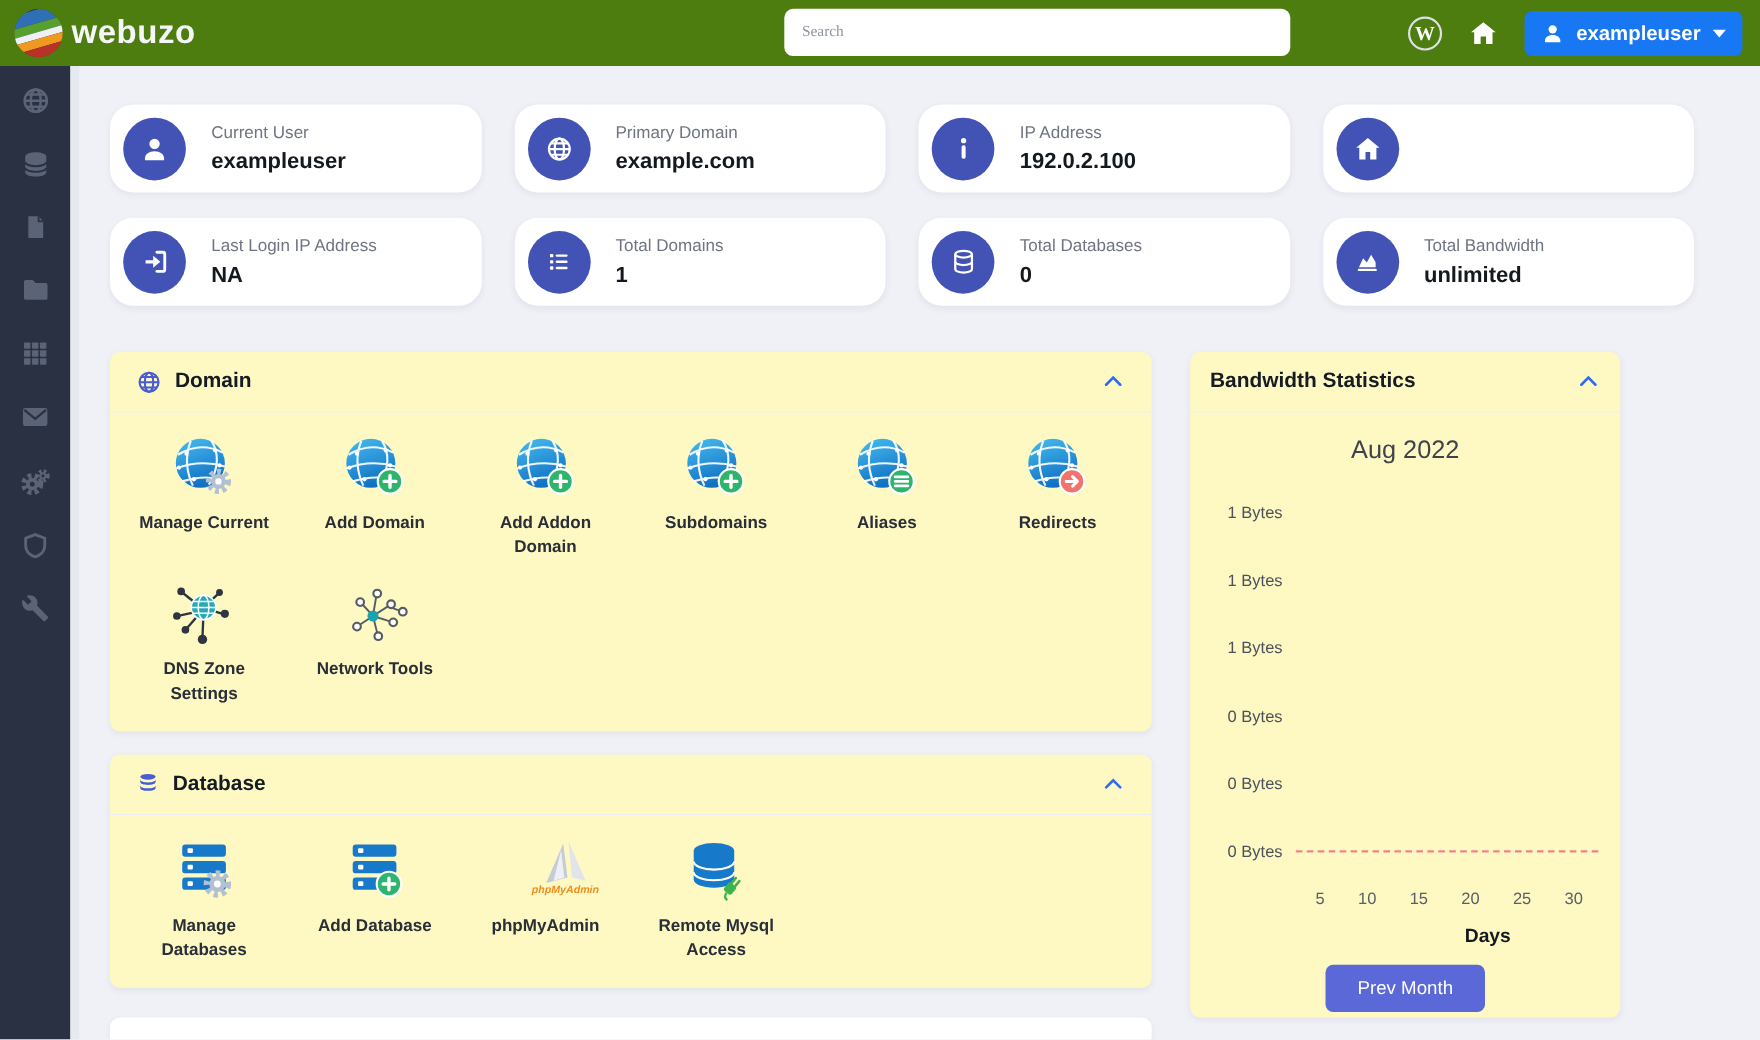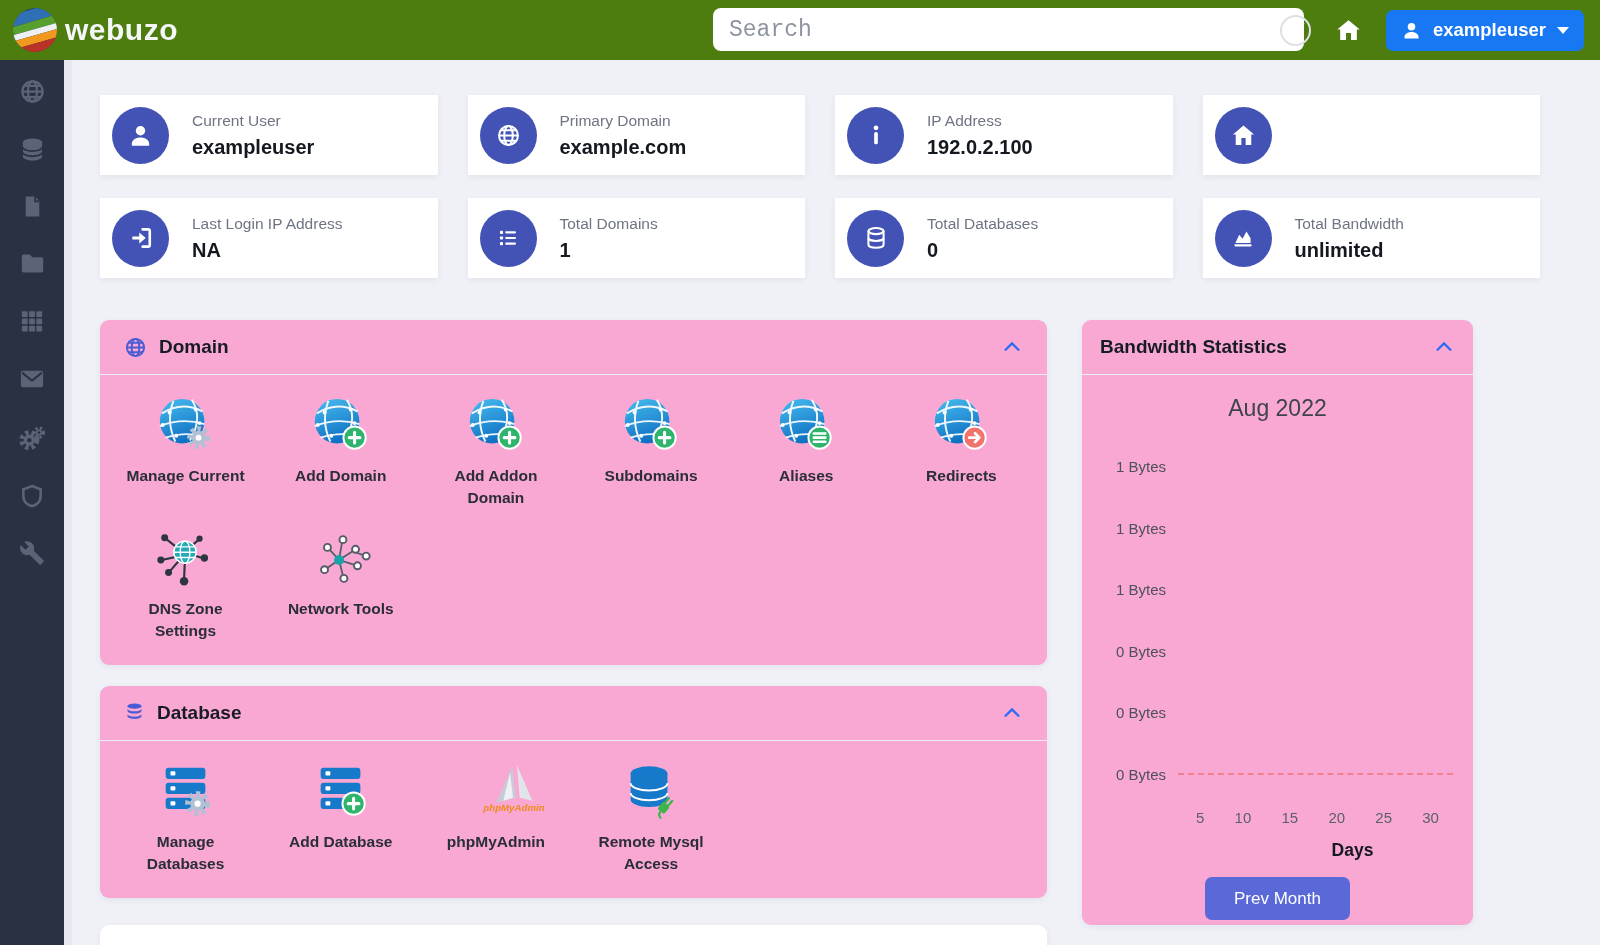--- a/index.html
+++ b/index.html
@@ -7,49 +7,49 @@
   body {
     font-family: "Liberation Sans", sans-serif;
     background:#f0f1f7;
     position:relative;
     overflow:hidden;
   }
   
   .topbar { position:absolute; top:0; left:0; width:1600px; height:60px; background:#4d7c0f; z-index:10; }
   .brand { position:absolute; left:12px; top:7px; display:flex; align-items:center; gap:7px; }
   .brand-text { color:#f4f6f8; font-size:30px; font-weight:bold; letter-spacing:.5px; }
-  .search-input { position:absolute; left:713px; top:8px; width:591px; height:43px; border:none; border-radius:8px;
-    padding:0 16px; font-size:23px; color:#333; font-family:Liberation Mono, monospace; outline:none; }
+  .search-input { position:absolute; left:713px; top:8px; width:460px; height:43px; border:none; border-radius:8px;
+    padding:0 16px; font-size:14px; color:#333; font-family:Liberation Serif, serif; outline:none; }
   .search-input::placeholder { color:#8d93a0; }
   .top-right { position:absolute; right:16px; top:0; height:60px; display:flex; align-items:center; gap:24px; }
   .wp-badge { width:31px; height:31px; border-radius:50%; border:2px solid #dde0e5; color:#fff;
     display:flex; align-items:center; justify-content:center; font-family:"Liberation Serif", serif;
     font-weight:bold; font-size:18px; cursor:pointer; }
   .home-btn { color:#fff; cursor:pointer; display:flex; align-items:center; }
   .user-btn { background:#1877f2; color:#fff; height:41px; border:none; border-radius:7px; display:flex;
     align-items:center; gap:11px; padding:0 15px; font-size:18.5px; font-weight:bold; font-family:inherit; cursor:pointer; }
   .caret-down { width:0; height:0; border-left:6px solid transparent; border-right:6px solid transparent; border-top:7px solid #fff; }
   
   .sidebar { position:absolute; top:60px; left:0; width:64px; height:885px; background:#2a3142;
     display:flex; flex-direction:column; align-items:center; padding-top:18px; gap:31px; }
   .side-item { color:#5b6477; cursor:pointer; line-height:0; }
   .scroll-track { position:absolute; left:64px; top:60px; width:8px; height:885px; background:#e7e9f0; }
   
   .main { position:absolute; left:72px; top:60px; width:1528px; height:885px; padding:35px 60px 0 28px; }
   .stats-grid { display:grid; grid-template-columns:repeat(4,1fr); gap:23px 30px; margin-bottom:42px; }
-  .stat-card { background:#fff; border-radius:0; height:80px; display:flex; align-items:center;
+  .stat-card { background:#fff; border-radius:21px; height:80px; display:flex; align-items:center;
     padding-left:12px; box-shadow:0 2px 6px rgba(40,50,90,.07); }
   .stat-ic { width:57px; height:57px; border-radius:50%; background:#4353b5; display:flex; align-items:center;
     justify-content:center; margin-right:23px; flex:none; line-height:0; }
   .stat-label { font-size:15.5px; color:#6e7482; margin-bottom:6px; }
   .stat-value { font-size:20px; font-weight:bold; color:#14181f; }
   .columns { display:flex; gap:35px; align-items:flex-start; }
   .col-left { width:947px; flex:none; }
   .col-right { width:391px; flex:none; }
-  .panel { background:#f9a8d4; border-radius:9px; box-shadow:0 2px 6px rgba(40,50,90,.07); }
+  .panel { background:#fef9c3; border-radius:9px; box-shadow:0 2px 6px rgba(40,50,90,.07); }
   .panel-head { height:55px; display:flex; align-items:center; padding:0 24px; border-bottom:1px solid #eceef3; }
   .panel-title { font-size:19px; font-weight:bold; color:#171b24; margin-left:12px; }
   .chev { margin-left:auto; cursor:pointer; line-height:0; }
   .tools { display:grid; grid-template-columns:repeat(6,1fr); padding:20px 8px 22px; row-gap:18px; }
   .tool { display:flex; flex-direction:column; align-items:center; text-align:center; cursor:pointer; }
   .tool-icon { width:62px; height:62px; margin-bottom:8px; line-height:0; }
   .tool-label { font-size:15.5px; font-weight:bold; color:#2a2e37; line-height:1.45; max-width:125px; }
   .panel-db { margin-top:21px; }
   .panel-stub { margin-top:27px; height:22px; border-radius:9px 9px 0 0; background:#fff; box-shadow:0 2px 6px rgba(40,50,90,.07); }
   

